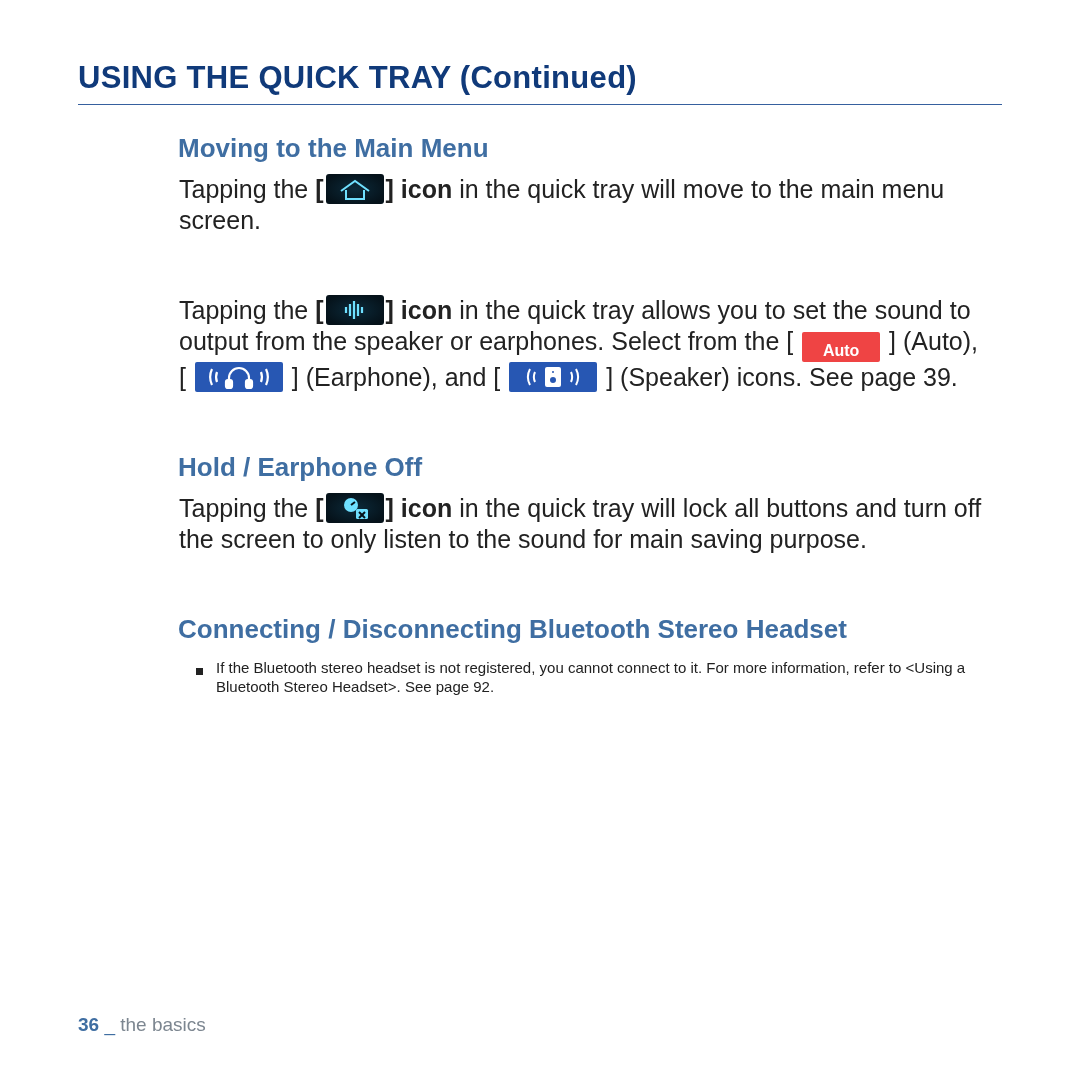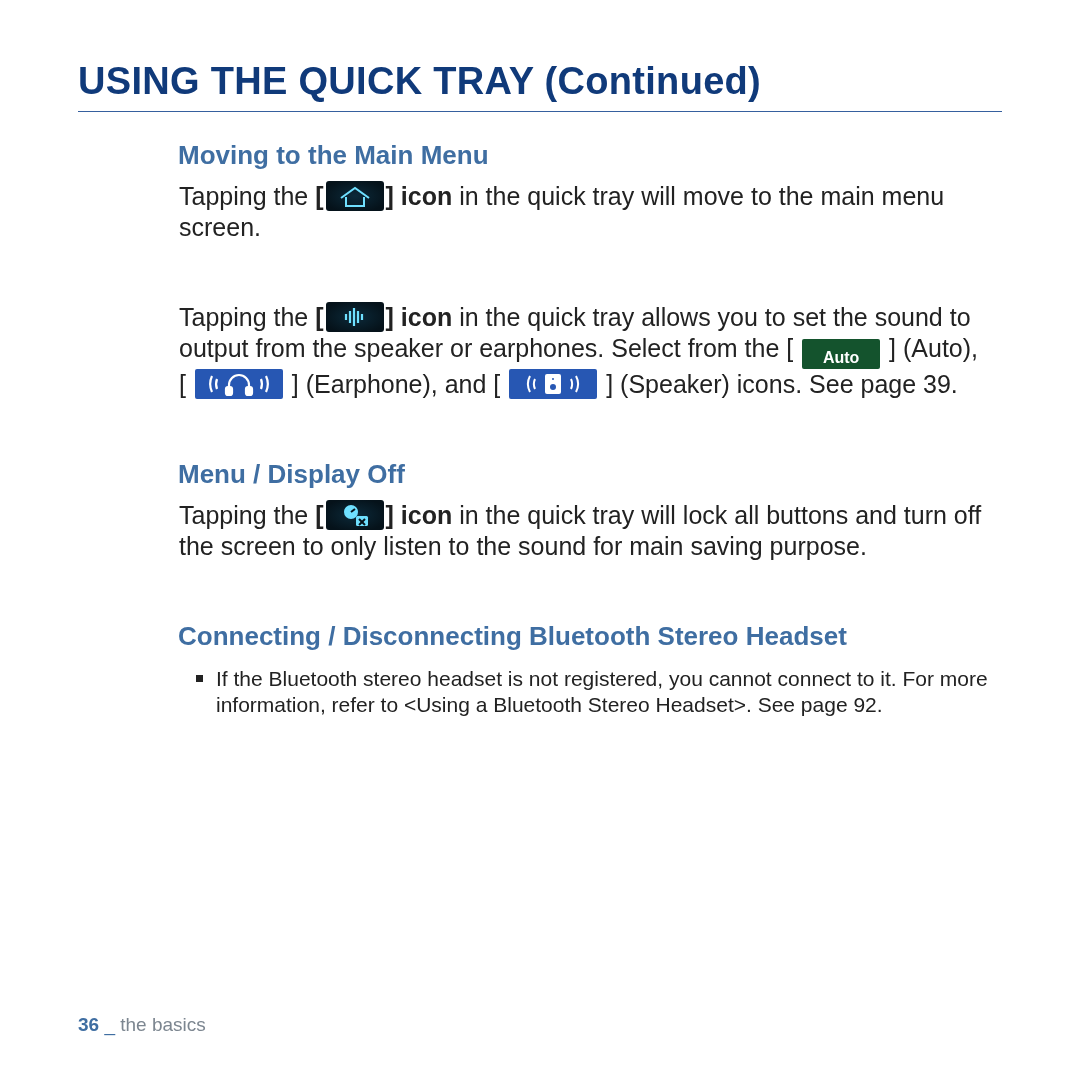--- a/index.html
+++ b/index.html
@@ -12,21 +12,21 @@
     color: #222;
   }
   .page {
     box-sizing: border-box;
     width: 1080px;
     height: 1080px;
     padding: 60px 78px 40px 78px;
     position: relative;
   }
   h1.title {
-    font-size: 38px;
+    font-size: 31px;
     font-weight: bold;
     color: #103a7a;
     margin: 0 0 8px 0;
     letter-spacing: 0.3px;
   }
   .rule {
     border: none;
     border-top: 1.5px solid #36609e;
     margin: 0 0 28px 0;
   }
@@ -69,21 +69,21 @@
     display: inline-block;
     vertical-align: -6px;
     height: 30px;
     border-radius: 2px;
     margin: 0 2px;
     position: relative;
     text-align: center;
   }
   .chip-auto {
     width: 78px;
-    background: #14532d;
+    background: #ef4444;
   }
   .chip-auto span {
     color: #fff;
     font-size: 16px;
     font-weight: bold;
     line-height: 30px;
     display: inline-block;
   }
   .chip-ear, .chip-spk {
     width: 88px;
@@ -91,21 +91,21 @@
   }
   .chip svg { position:absolute; top:0; left:0; width:100%; height:100%; }
 
   ul.note {
     margin: 14px 0 0 18px;
     padding: 0;
     list-style: none;
   }
   ul.note li {
     position: relative;
-    font-size: 21px;
+    font-size: 15px;
     line-height: 1.25;
     color: #222;
     padding-left: 20px;
   }
   ul.note li::before {
     content: "";
     position: absolute;
     left: 0; top: 9px;
     width: 7px; height: 7px;
     background: #222;
@@ -181,21 +181,21 @@
             <path d="M21 7 a17 17 0 0 0 0 16"></path>
             <path d="M62 10 a12 12 0 0 1 0 10"></path>
             <path d="M67 7 a17 17 0 0 1 0 16"></path>
           </g>
         </svg>
       </span><span> ] (Speaker) icons. See page 39.</span>
     </p>
   </div>
 
   <div class="section tight">
-    <h2 class="subhead">Menu / Display Off</h2>
+    <h2 class="subhead">Hold / Earphone Off</h2>
     <p class="body">
       <span>Tapping the </span><b><span>[</span><span class="icon-slot">
         <svg viewBox="0 0 58 30">
           <g>
             <circle cx="25" cy="12" r="7" fill="#6fe0ff"></circle>
             <path d="M25 12 l4 -3" stroke="#05121a" stroke-width="2"></path>
             <rect x="30" y="16" width="12" height="10" rx="1.5" fill="#6fe0ff"></rect>
             <line x1="33" y1="19" x2="39" y2="25" stroke="#05121a" stroke-width="2"></line>
             <line x1="39" y1="19" x2="33" y2="25" stroke="#05121a" stroke-width="2"></line>
           </g>

